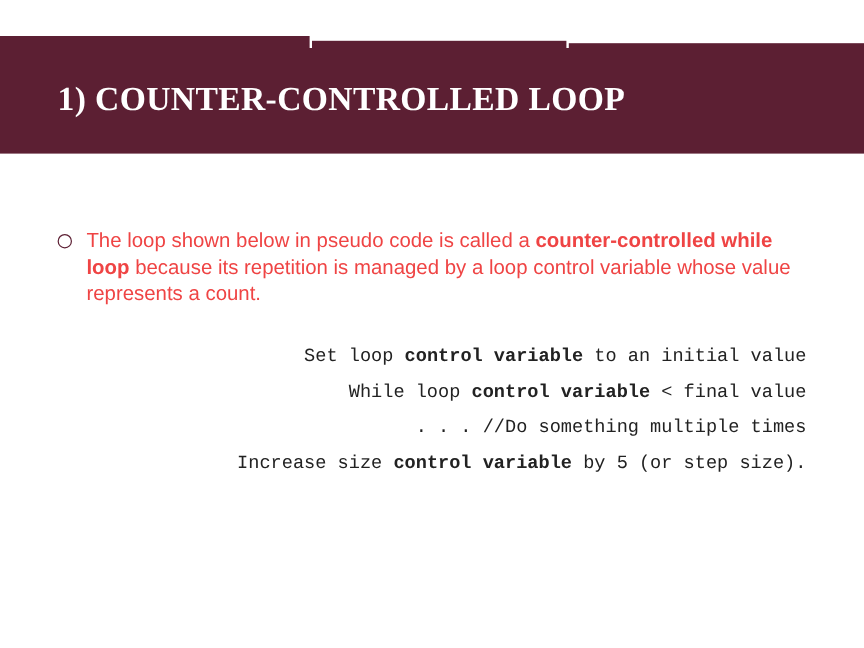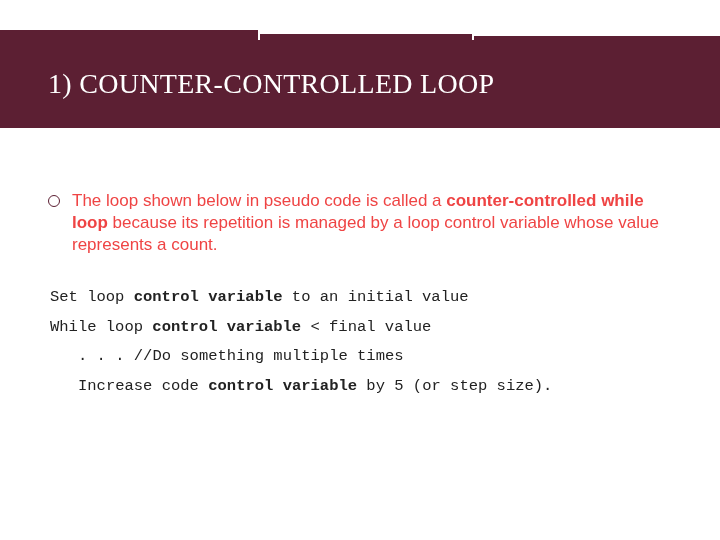--- a/index.html
+++ b/index.html
@@ -30,21 +30,21 @@
   .title-band {
     position: absolute;
     top: 40px;
     left: 0;
     width: 720px;
     background: #5c1f33;
     padding: 28px 40px 28px 48px;
   }
   .title-band h1 {
     font-family: Georgia, "Times New Roman", serif;
-    font-weight: 400;
+    font-weight: 700;
     font-size: 28px;
     color: #ffffff;
     letter-spacing: 0.3px;
   }
   .content {
     position: absolute;
     top: 190px;
     left: 48px;
     right: 48px;
   }
@@ -68,21 +68,21 @@
     color: #ef4444;
   }
   .bullet-text .bold { font-weight: 700; }
   .code-block {
     font-family: "Courier New", Courier, monospace;
     font-size: 15.5px;
     line-height: 1.9;
     color: #222;
     margin-left: 2px;
   }
-  .code-block .line { white-space: pre; }
+  .code-block .line { white-space: pre; text-align: right; }
   .code-block .bold { font-weight: 700; }
   .indent { padding-left: 28px; display: inline-block; }
 </style>
 </head>
 <body>
 
 <div class="top-bar">
   <div class="seg seg1"></div>
   <div class="seg seg2"></div>
   <div class="seg seg3"></div>
@@ -98,16 +98,16 @@
     <span class="bullet-icon"></span>
     <p class="bullet-text">
       <span>The loop shown below in pseudo code is called a </span><span class="bold">counter-controlled while loop</span><span> because its repetition is managed by a loop control variable whose value represents a count.</span>
     </p>
   </div>
 
   <div class="code-block">
     <div class="line"><span>Set loop </span><span class="bold">control variable</span><span> to an initial value</span></div>
     <div class="line"><span>While loop </span><span class="bold">control variable</span><span> &lt; final value</span></div>
     <div class="line"><span class="indent">. . . //Do something multiple times</span></div>
-    <div class="line"><span class="indent"><span>Increase code </span><span class="bold">control variable</span><span> by 5 (or step size).</span></span></div>
+    <div class="line"><span class="indent"><span>Increase size </span><span class="bold">control variable</span><span> by 5 (or step size).</span></span></div>
   </div>
 
 </div>
 
 </body></html>

